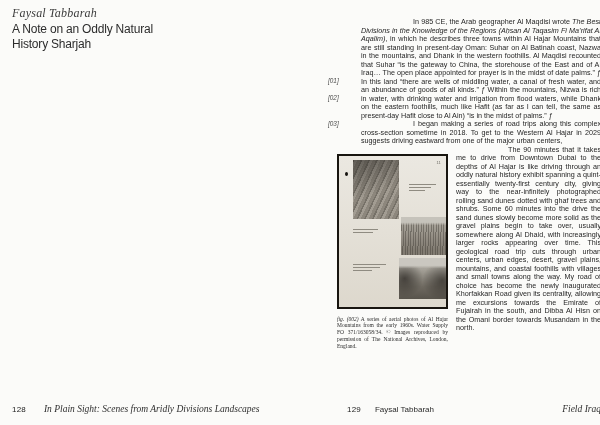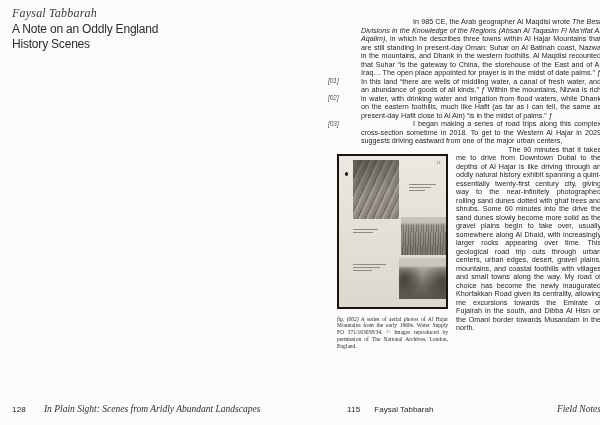--- a/index.html
+++ b/index.html
@@ -101,27 +101,27 @@
   .spacer{flex:1;}
 </style>
 </head>
 <body>
 
 <div>
 
   <section class="page left">
     <header class="title-block">
       <div class="author-line">Faysal Tabbarah</div>
-      <h1 class="page-title"><span>A Note on an Oddly England</span><br>
-        <span>History Scenes</span>
+      <h1 class="page-title"><span>A Note on an Oddly Natural</span><br>
+        <span>History Sharjah</span>
       </h1>
     </header>
     <footer class="folio folio-left">
       <span class="folio-num">128</span>
-      <span class="folio-serif">In Plain Sight: Scenes from Aridly Abundant Landscapes</span>
+      <span class="folio-serif">In Plain Sight: Scenes from Aridly Divisions Landscapes</span>
     </footer>
   </section>
 
   <section class="page right">
     <div class="column" style="position:relative;">
 
       <div class="margin-note mn1">[01]</div>
       <div class="margin-note mn2">[02]</div>
       <div class="margin-note mn3">[03]</div>
 
@@ -151,20 +151,20 @@
                 </span>
               </span>
             </span>
             <span class="figcaption"><span class="it">fig. (002)</span><span> A series of aerial photos of Al Hajar Moun­tains from the early 1960s. Water Supply FO 371/163058/34. © Images reproduced by permis­sion of The National Archives, London, England.</span></span>
           </span></p>
 
       <p class="body">The 90 minutes that it takes me to drive from Downtown Dubai to the depths of Al Hajar is like driving through an oddly natu­ral history exhibit spanning a quint­essentially twenty-first century city, giving way to the near-infinitely pho­tographed rolling sand dunes dotted with ghaf trees and shrubs. Some 60 minutes into the drive the sand dunes slowly become more solid as the gravel plains begin to take over, usually somewhere along Al Dhaid, with increasingly larger rocks appearing over time. This geological road trip cuts through urban centers, urban edges, desert, gravel plains, mountains, and coastal foothills with villages and small towns along the way. My road of choice has become the newly inaugurated Khorfakkan Road given its centrality, allowing me excursions towards the Emirate of Fujairah in the south, and Dibba Al Hisn on the Omani border towards Musandam in the north.</p>
     </div>
 
     <footer class="folio folio-right">
-      <span class="folio-num">115</span>
+      <span class="folio-num">129</span>
       <span class="folio-sans">Faysal Tabbarah</span>
       <span class="spacer"></span>
-      <span class="folio-serif">Field Notes</span>
+      <span class="folio-serif">Field Iraq</span>
     </footer>
   </section>
 
 </div>
 
 </body></html>

